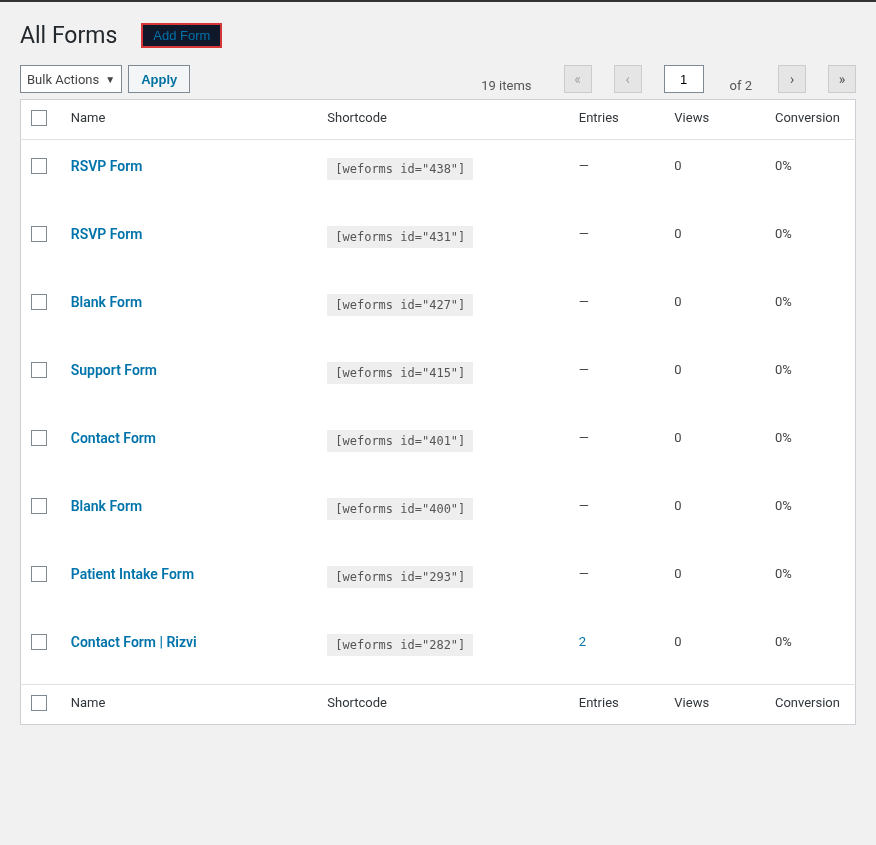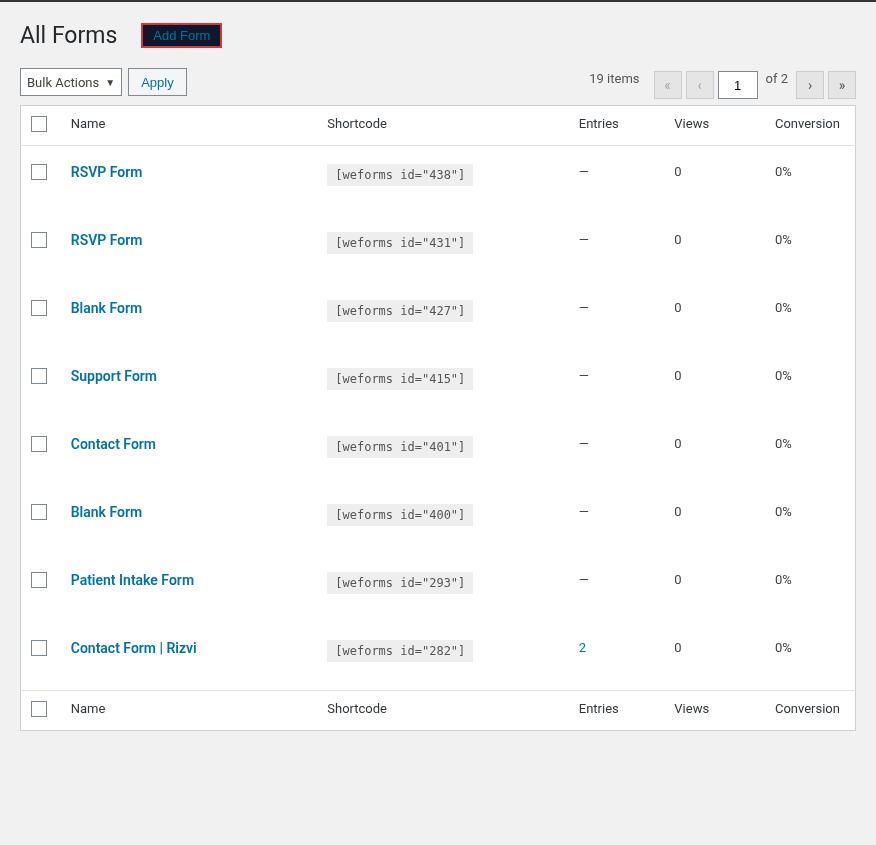--- a/index.html
+++ b/index.html
@@ -63,28 +63,28 @@
       margin-left: 6px;
     }
     .apply-btn {
       border: 1px solid #7e8993;
       background: #f3f5f6;
       padding: 4px 12px;
       font-size: 13px;
       cursor: pointer;
       color: #0071a1;
       height: 28px;
+      font-weight: bold;
     }
     .pagination {
       display: flex;
-      align-items: flex-start;
-      gap: 4px;
+      align-items: flex-end;
+      gap: 22px;
       font-size: 13px;
       color: #555;
-      margin-top: 6px;
     }
     .items-count { margin-right: 10px; }
     .page-btn {
       border: 1px solid #ccc;
       background: #e5e5e5;
       width: 28px;
       height: 28px;
       display: inline-flex;
       align-items: center;
       justify-content: center;

